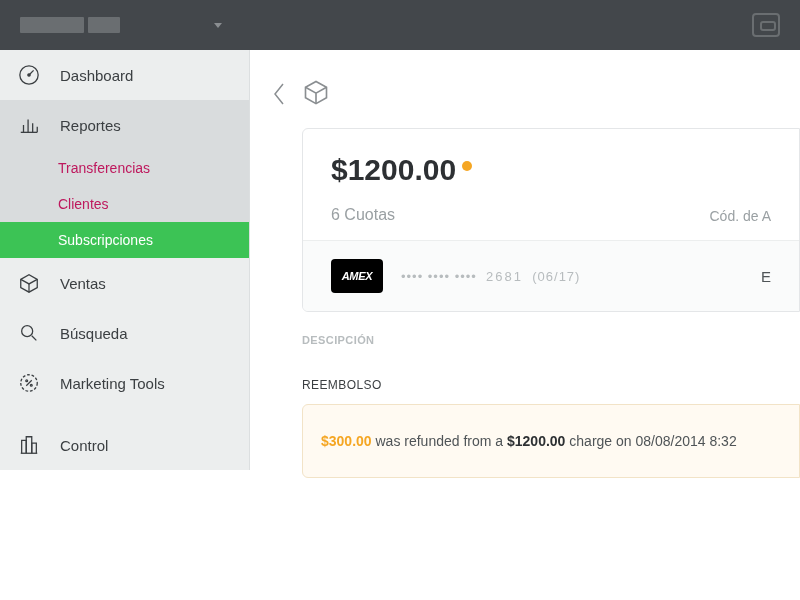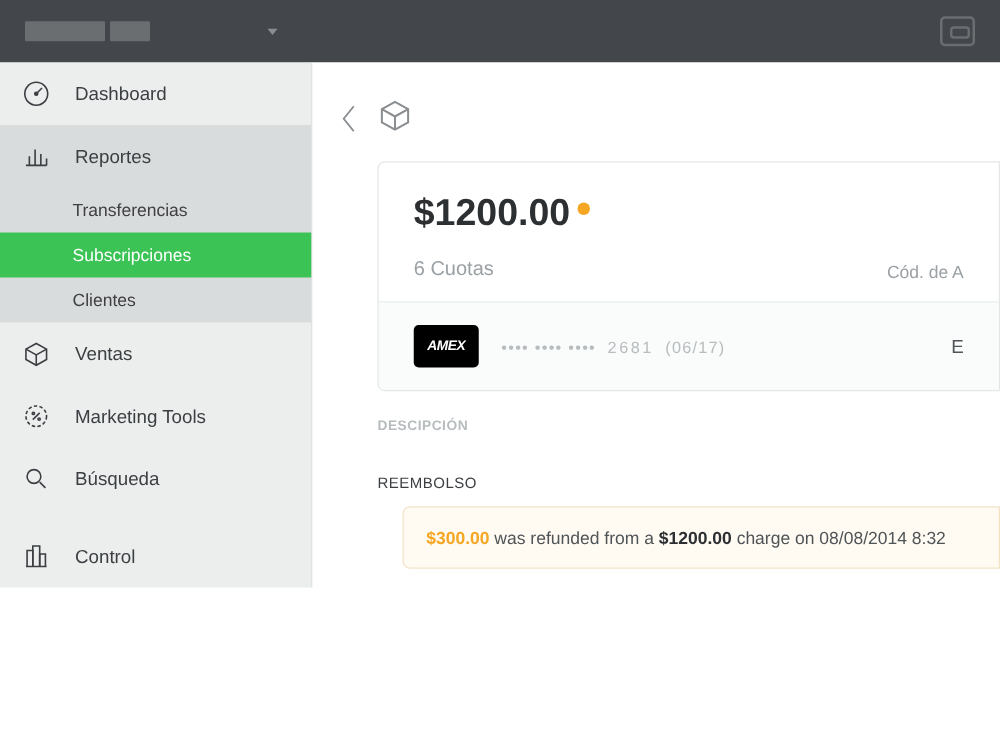--- a/index.html
+++ b/index.html
@@ -18,21 +18,21 @@
 
   
   .app { display: flex; height: 420px; border-radius: 29px; }
   .sidebar { width: 250px; background: #eceeee; border-right: 1px solid #dcdfe0; display: flex; flex-direction: column; }
 
   .nav-item { display: flex; align-items: center; gap: 20px; padding: 14px 18px; color: #3b3f42; font-size: 15px; cursor: pointer; }
   .nav-item .ic { width: 22px; display: flex; align-items: center; justify-content: center; }
   .nav-item svg { width: 22px; height: 22px; stroke: #3b3f42; stroke-width: 1.4; fill: none; }
 
   .sub-section { background: #d9dcdd; }
-  .sub-item { padding: 10px 18px 10px 58px; font-size: 14px; color: #404040; cursor: pointer; }
+  .sub-item { padding: 10px 18px 10px 58px; font-size: 14px; color: #be185d; cursor: pointer; }
   .sub-item.active { background: #3cc355; color: #fff; font-weight: 500; }
 
   .spacer { flex: 1; }
 
   .main { flex: 1; background: #fff; padding: 28px 0 0 0; }
 
   .charge-header { display: flex; align-items: center; gap: 14px; padding: 0 0 18px 20px; }
   .back-chevron { width: 18px; height: 28px; display: flex; align-items: center; justify-content: center; cursor: pointer; }
   .back-chevron svg { stroke: #8a8e91; stroke-width: 1.5; fill: none; width: 14px; height: 24px; }
   .charge-icon svg { width: 28px; height: 28px; stroke: #8a8e91; stroke-width: 1.4; fill: none; }
@@ -52,21 +52,21 @@
   .card-info { display: flex; flex-direction: column; gap: 3px; flex:1; }
   .card-name { color: #3b3f42; font-size: 16px; }
   .card-digits { color: #b7bcbe; font-size: 13px; letter-spacing: 1px; }
   .card-digits .n { letter-spacing: 2px; }
   .card-status { color:#4f5457; font-size:15px; }
 
   .section-label { text-transform: uppercase; color: #b7bcbe; font-size: 11px; font-weight: 600; padding: 22px 0 6px 52px; letter-spacing: 0.4px; }
   .desc { color: #4f5457; font-size: 15px; padding: 0 0 0 52px; line-height: 1.5; }
 
   .reembolso-label { text-transform: uppercase; color: #3b3f42; font-size: 12px; font-weight: 400; padding: 26px 0 12px 52px; letter-spacing: 0.4px; }
-  .refund-box { margin-left: 72px; background: #fffaf2; border: 1px solid #f2e3c7; border-radius: 6px 0 0 6px; padding: 16px 18px; color: #4f5457; font-size: 14px; }
+  .refund-box { margin-left: 52px; background: #fffaf2; border: 1px solid #f2e3c7; border-radius: 6px 0 0 6px; padding: 28px 18px; color: #4f5457; font-size: 14px; }
   .refund-box .amt { color: #f5a623; font-weight: 600; }
   .refund-box b { color: #2d3033; font-weight: 600; }
 </style>
 </head>
 <body>
 
 <div class="topbar">
   <div class="topbar-left">
     <div class="blur-label">
         <span class="b1"></span>
@@ -98,55 +98,55 @@
               <path d="M3 20h18"></path>
               <path d="M6 20V12"></path>
               <path d="M11 20V6"></path>
               <path d="M16 20V10"></path>
               <path d="M21 20V14"></path>
             </svg>
         </span>
         <span>Reportes</span>
       </div>
       <div class="sub-item"><span>Transferencias</span></div>
+      <div class="sub-item"><span>Clientes</span></div>
       <div class="sub-item active"><span>Subscripciones</span></div>
-      <div class="sub-item"><span>Clientes</span></div>
     </div>
 
     <div class="nav-item">
       <span class="ic">
         <svg viewBox="0 0 24 24">
             <path d="M3 8l9-5 9 5v9l-9 5-9-5z"></path>
             <path d="M3 8l9 5 9-5"></path>
             <path d="M12 13v9"></path>
           </svg>
       </span>
       <span>Ventas</span>
+    </div>
+
+    <div class="nav-item">
+      <span class="ic">
+        <svg viewBox="0 0 24 24">
+            <circle cx="10" cy="10" r="6"></circle>
+            <path d="M15 15l5 5"></path>
+          </svg>
+      </span>
+      <span>Búsqueda</span>
     </div>
 
     <div class="nav-item">
       <span class="ic">
         <svg viewBox="0 0 24 24">
             <circle cx="12" cy="12" r="9" stroke-dasharray="3 2"></circle>
             <path d="M9 15l6-6"></path>
             <circle cx="9.5" cy="9.5" r="1"></circle>
             <circle cx="14.5" cy="14.5" r="1"></circle>
           </svg>
       </span>
       <span>Marketing Tools</span>
-    </div>
-
-    <div class="nav-item">
-      <span class="ic">
-        <svg viewBox="0 0 24 24">
-            <circle cx="10" cy="10" r="6"></circle>
-            <path d="M15 15l5 5"></path>
-          </svg>
-      </span>
-      <span>Búsqueda</span>
     </div>
 
     <div class="spacer"></div>
 
     <div class="nav-item">
       <span class="ic">
         <svg viewBox="0 0 24 24">
             <path d="M4 21V7h5v14"></path>
             <path d="M9 21V3h6v18"></path>
             <path d="M15 21V10h5v11"></path>

